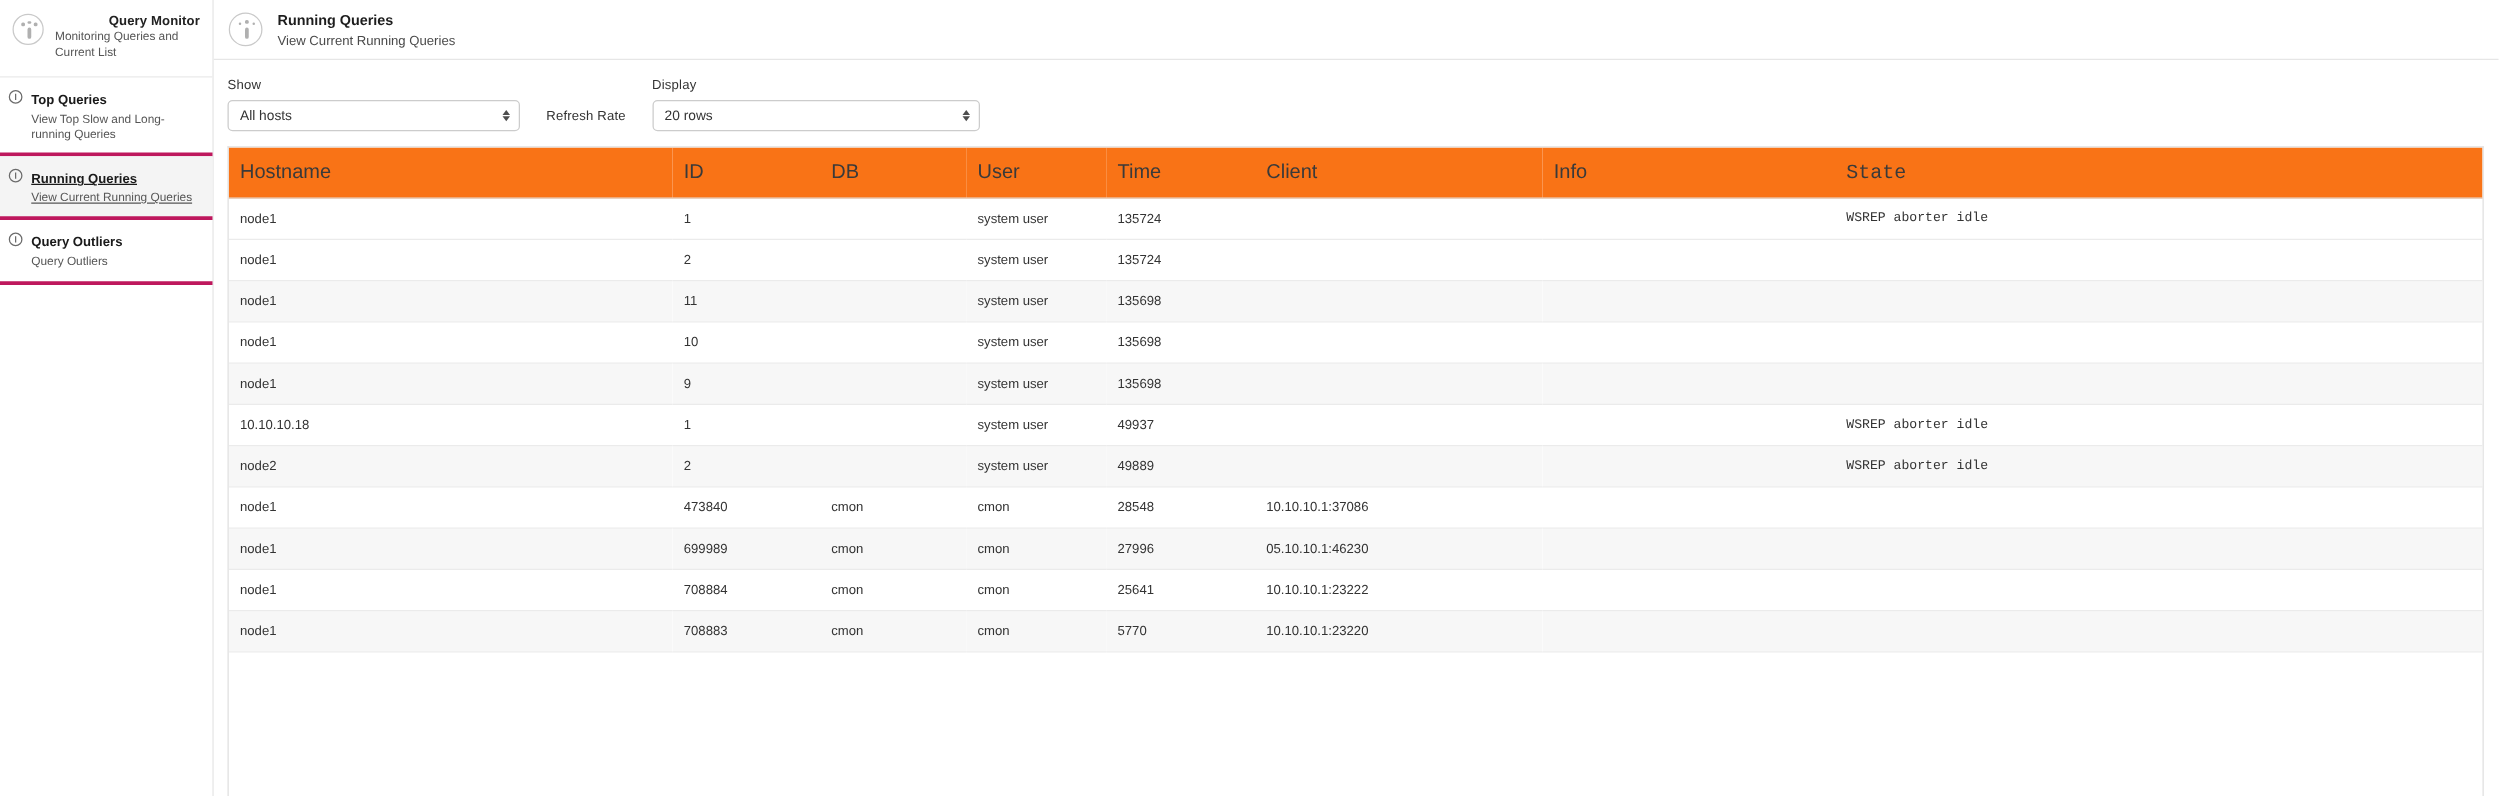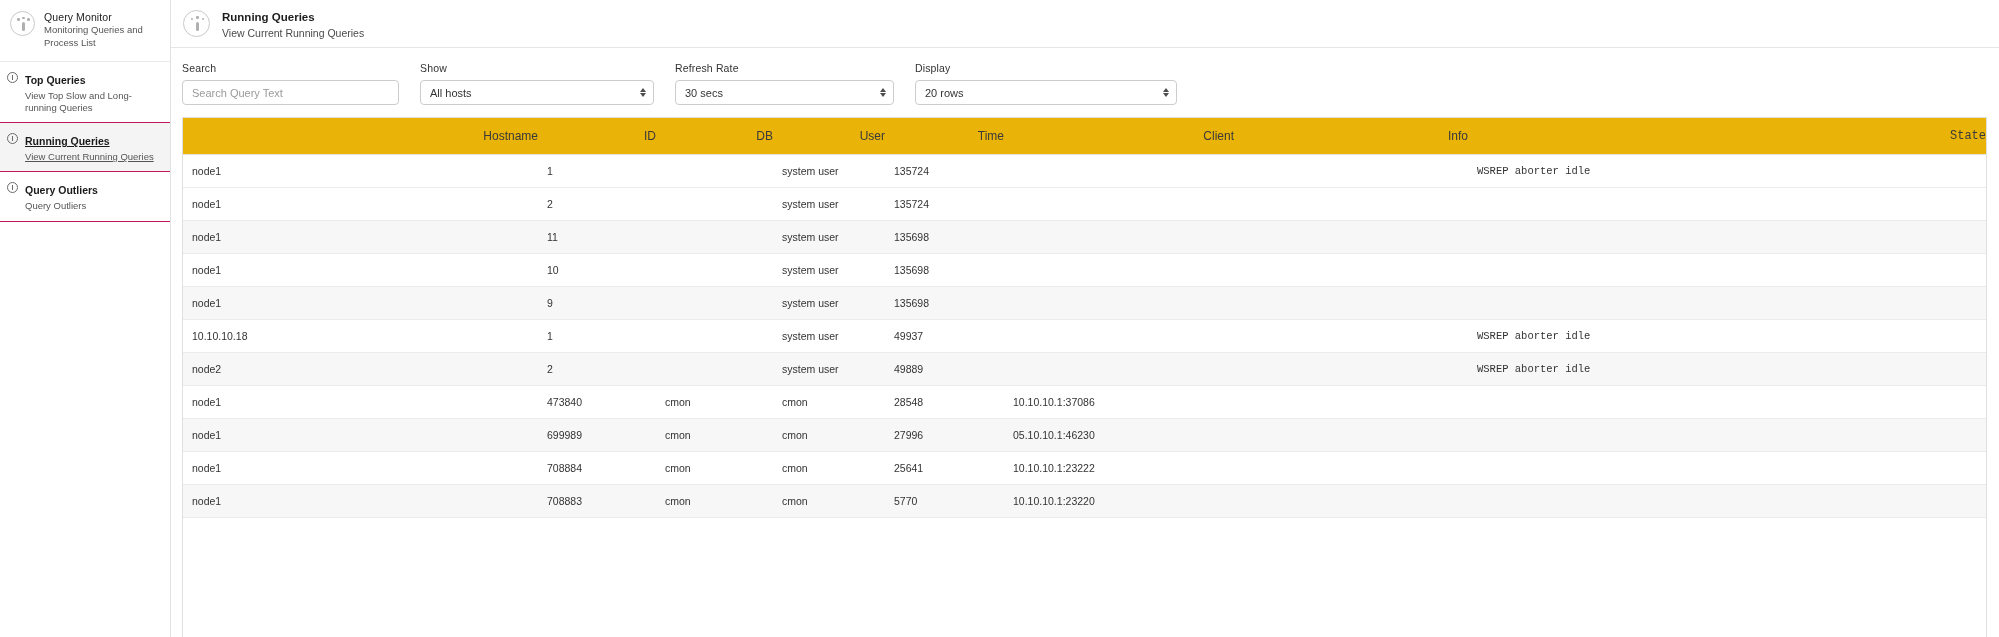--- a/index.html
+++ b/index.html
@@ -43,28 +43,28 @@
   }
   .brand-icon .d1 { left: 6px;  top: 6px; }
   .brand-icon .d2 { left: 11px; top: 4.5px; }
   .brand-icon .d3 { left: 16px; top: 6px; }
   .brand-icon .stem {
     position: absolute; left: 11px; top: 10px;
     width: 2.5px; height: 9px; border-radius: 1.5px; background: #b0b0b0;
   }
   .sb-brand-text { line-height: 1.28; padding-top: 1px; }
   .sb-title {
-    font-size: 10.5px; font-weight: normal; color: #222; letter-spacing: .1px;
+    font-size: 10.5px; font-weight: bold; color: #222; letter-spacing: .1px; text-align: right;
   }
   .sb-sub { font-size: 9.5px; color: #555; }
 
   .sb-item {
     display: flex; align-items: flex-start; gap: 7px;
     padding: 7px 9px 8px 7px;
-    border-bottom: 1px solid #be185d;
+    border-bottom: 3px solid #be185d;
     cursor: pointer;
   }
   .sb-item.active { background: #f4f4f4; }
   .sb-ico {
     width: 11px; height: 11px; min-width: 11px; margin-top: 3px;
     border-radius: 50%; border: 1px solid #6b6b6b; position: relative;
   }
   .sb-ico::after {
     content: ""; position: absolute; left: 4px; top: 2px;
     width: 1px; height: 5px; background: #6b6b6b;
@@ -131,23 +131,23 @@
   .table-wrap {
     margin: 0 12px 0 11px;
     border: 1px solid #e0e0e0;
     border-bottom: none;
     flex: 1;
     overflow: hidden;
     background: #fff;
   }
   table.qtable { width: 100%; border-collapse: collapse; table-layout: fixed; }
   table.qtable thead th {
-    background: #eab308;
-    text-align: right;
-    font-size: 12px;
+    background: #f97316;
+    text-align: left;
+    font-size: 16px;
     font-weight: normal;
     color: #3a3a3a;
     padding: 11px 0 11px 9px;
     border-bottom: 1px solid #e4e4e4;
     height: 33px;
   }
   table.qtable tbody td {
     font-size: 10.5px;
     color: #333;
     padding: 0 0 0 9px;
@@ -174,21 +174,21 @@
   <aside class="sidebar">
     <div class="sb-brand">
       <div class="brand-icon">
         <span class="dot d1"></span>
           <span class="dot d2"></span>
           <span class="dot d3"></span>
         <span class="stem"></span>
       </div>
       <div class="sb-brand-text">
         <div class="sb-title">Query Monitor</div>
-        <div class="sb-sub">Monitoring Queries and Process List</div>
+        <div class="sb-sub">Monitoring Queries and Current List</div>
       </div>
     </div>
 
     <div class="sb-item">
       <span class="sb-ico"></span>
       <span class="sb-item-text">
         <span class="sb-item-label">Top Queries</span>
         <span class="sb-item-desc" style="display:block">View Top Slow and Long-running Queries</span>
       </span>
     </div>
@@ -220,47 +220,34 @@
         <span class="stem"></span>
       </div>
       <div class="page-head-text">
         <div class="page-title">Running Queries</div>
         <div class="page-sub">View Current Running Queries</div>
       </div>
     </div>
 
     <div class="filters">
 
-      <div class="field">
-        <span class="field-label">Search</span>
-        <div class="ctl search">
-          <span class="ph">Search Query Text</span>
-        </div>
-      </div>
 
       <div class="field">
         <span class="field-label">Show</span>
         <div class="ctl select show">
           <span>All hosts</span>
           <span class="spinner">
               <i class="up"></i>
               <i class="dn"></i>
             </span>
         </div>
       </div>
 
       <div class="field">
         <span class="field-label">Refresh Rate</span>
-        <div class="ctl select refresh">
-          <span>30 secs</span>
-          <span class="spinner">
-              <i class="up"></i>
-              <i class="dn"></i>
-            </span>
-        </div>
       </div>
 
       <div class="field">
         <span class="field-label">Display</span>
         <div class="ctl select display">
           <span>20 rows</span>
           <span class="spinner">
               <i class="up"></i>
               <i class="dn"></i>
             </span>

